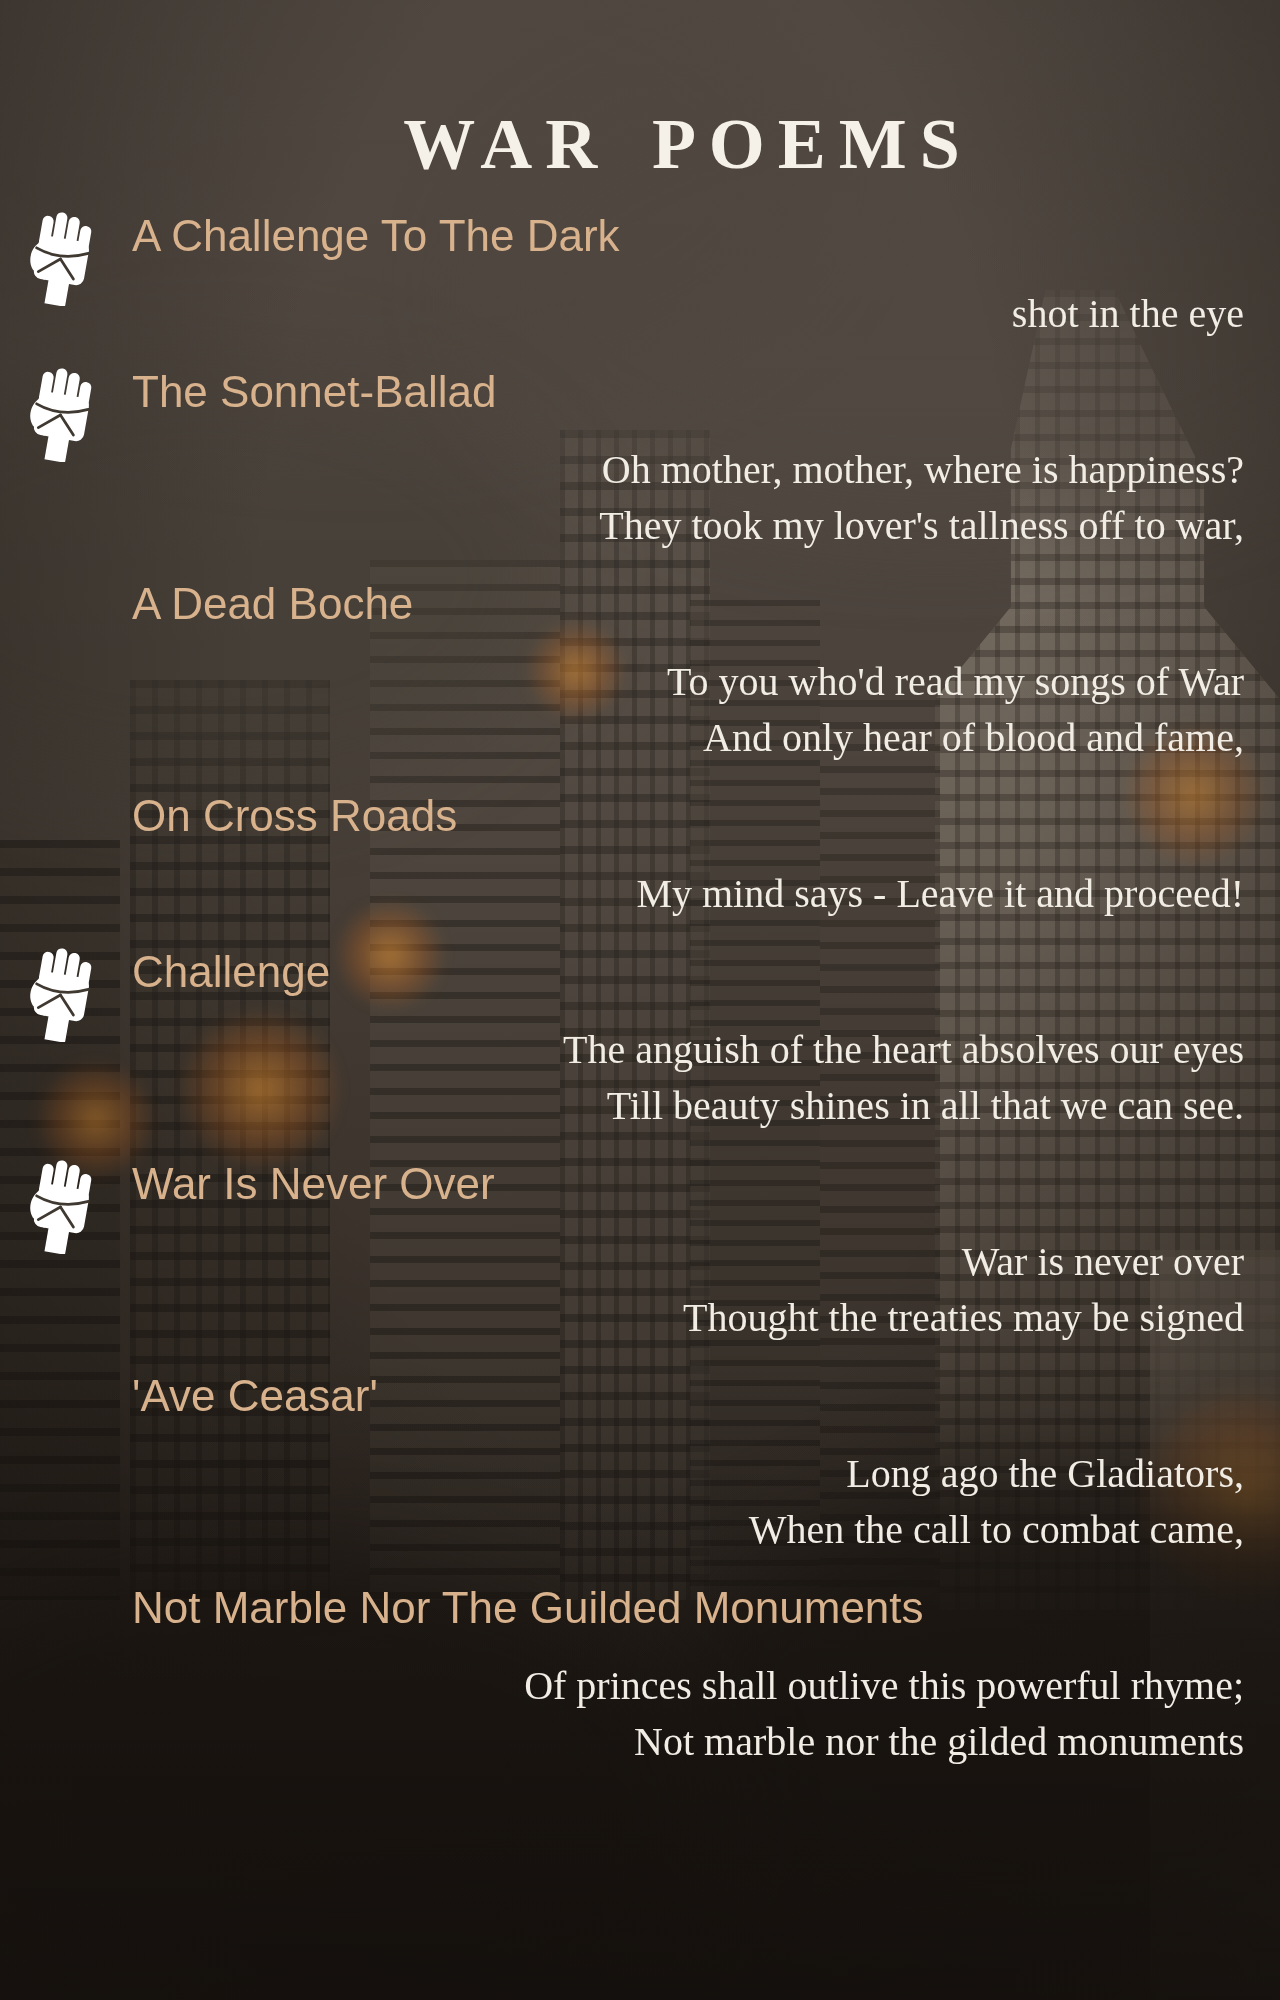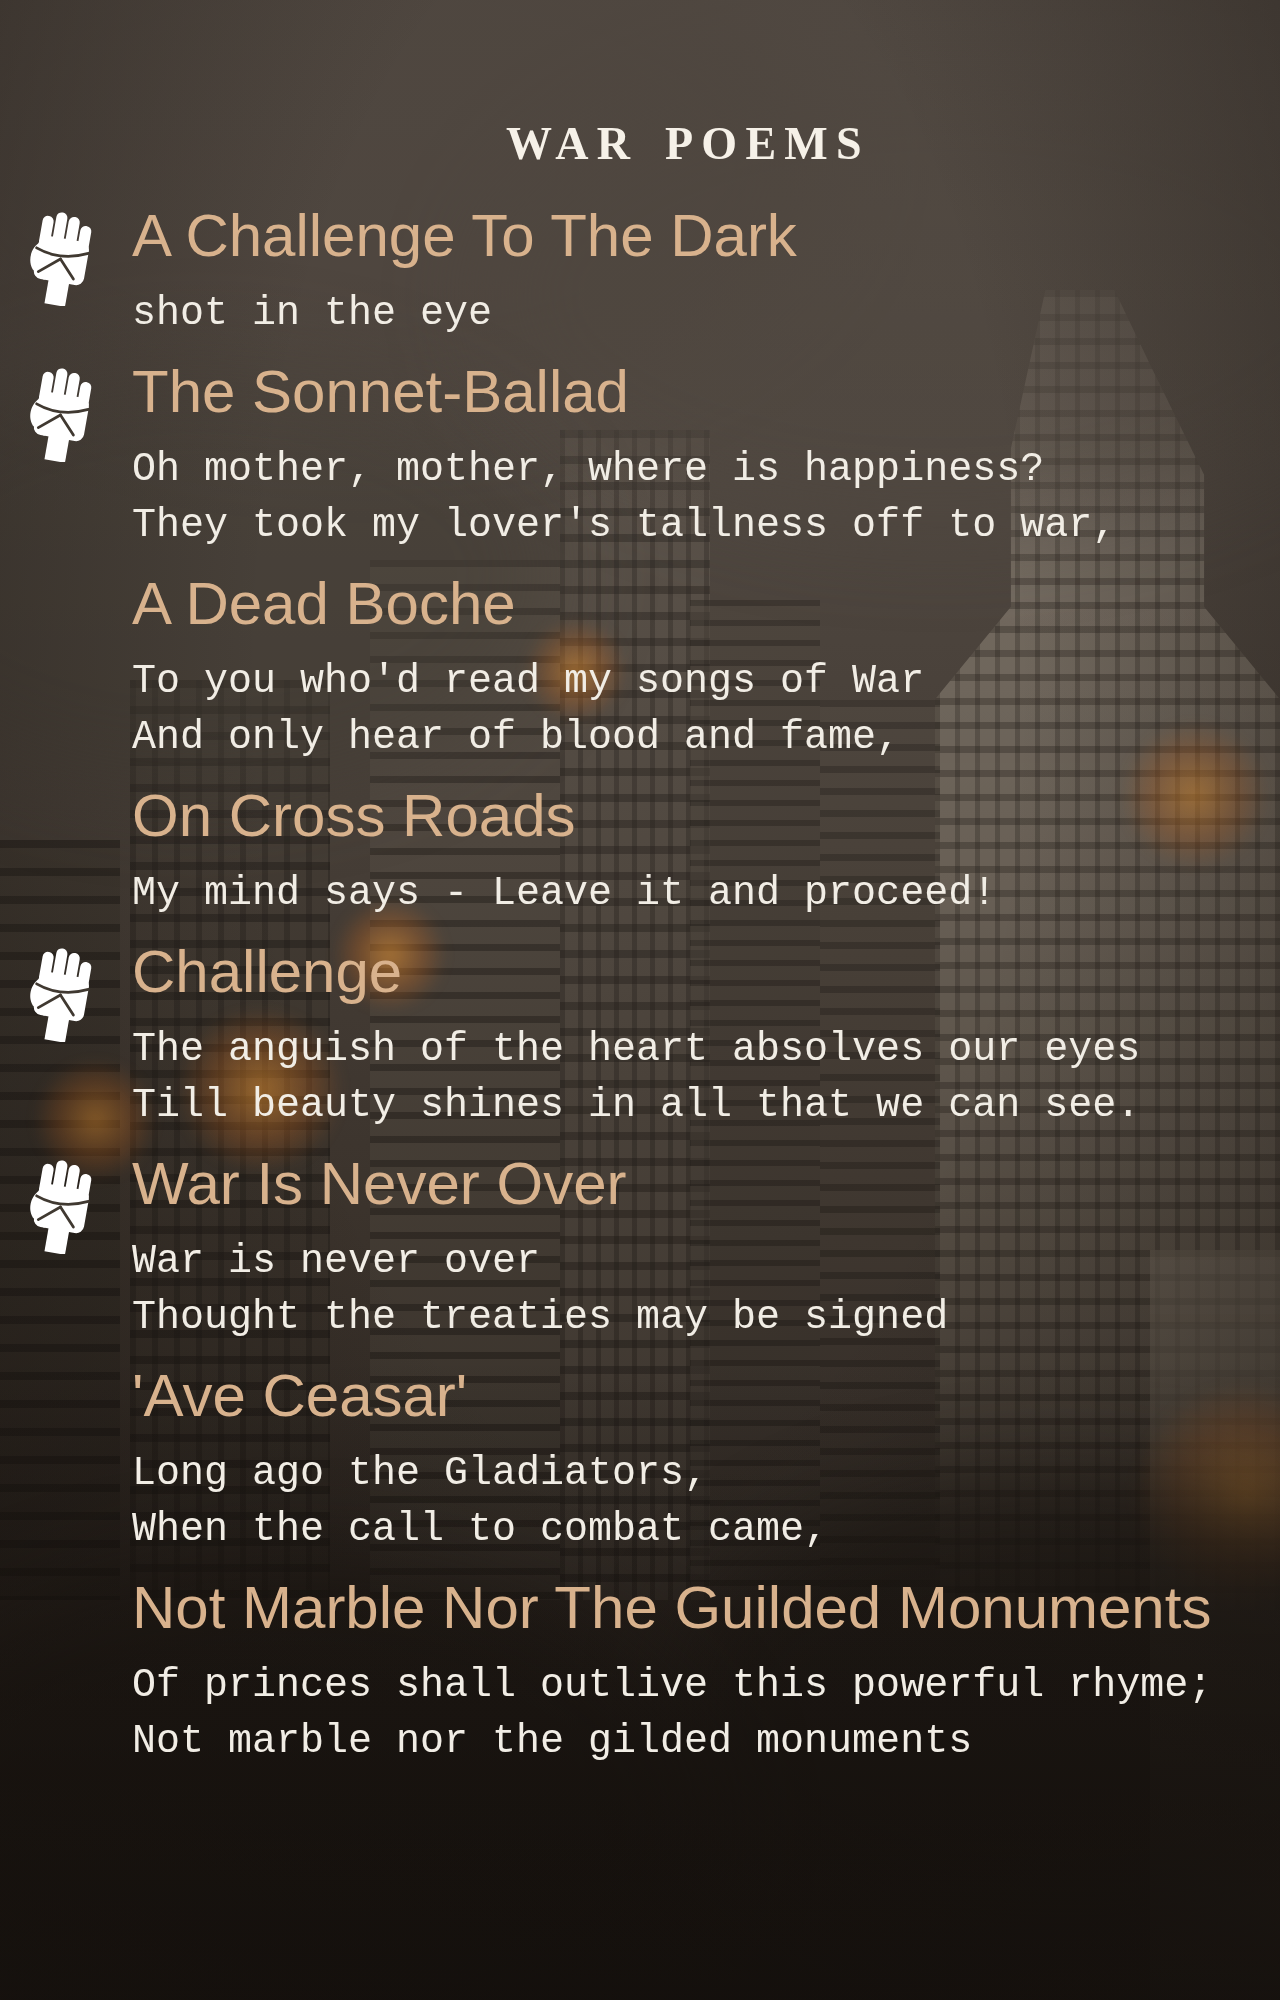--- a/index.html
+++ b/index.html
@@ -52,29 +52,29 @@
   .s3{left:-160px;top:360px;width:720px;height:430px;background:rgba(66,59,52,.5);}
   .s4{left:680px;top:1480px;width:760px;height:460px;background:rgba(28,23,19,.65);}
   .s5{left:-140px;top:1560px;width:860px;height:520px;background:rgba(26,21,17,.6);}
   .topsmoke{inset:0;background:linear-gradient(180deg,rgba(78,70,63,.85) 0%,rgba(78,70,63,0) 26%);}
   .bottomdark{inset:0;background:linear-gradient(0deg,rgba(18,14,11,.92) 0%,rgba(18,14,11,0) 32%);}
   .vignette{inset:0;background:radial-gradient(ellipse at 50% 34%,rgba(0,0,0,0) 42%,rgba(24,19,15,.5) 100%);}
   
   .content{position:relative;z-index:2;margin:0 36px 0 132px;padding-top:108px;}
   h1{margin:0;text-align:center;color:#f6f1e8;
      font-family:"Liberation Serif","DejaVu Serif",serif;font-weight:700;
-     font-size:46px;line-height:72px;letter-spacing:.18em;word-spacing:.15em;}
+     font-size:72px;line-height:72px;letter-spacing:.18em;word-spacing:.15em;}
   .poems{margin-top:6px;}
   .poem{position:relative;padding-top:20px;}
   .poem h2{margin:0 0 20px;color:#d8b28d;
      font-family:"Liberation Sans","DejaVu Sans",sans-serif;font-weight:400;
-     font-size:60px;line-height:60px;}
+     font-size:44px;line-height:60px;}
   .poem p{margin:0;color:#f1ede5;
-     font-family:Liberation Mono, monospace;font-weight:400;
-     font-size:40px;line-height:56px;}
+     font-family:Liberation Serif, serif;font-weight:400;
+     font-size:40px;line-height:56px;text-align:right;}
   .poem p .line{display:block;}
   .fist{position:absolute;left:-107px;top:22px;width:74px;height:98px;}
   .fist svg{display:block;width:74px;height:98px;}
 </style>
 </head>
 <body>
 
 <div class="page">
   <div class="bg">
     <div class="b b1"></div>

